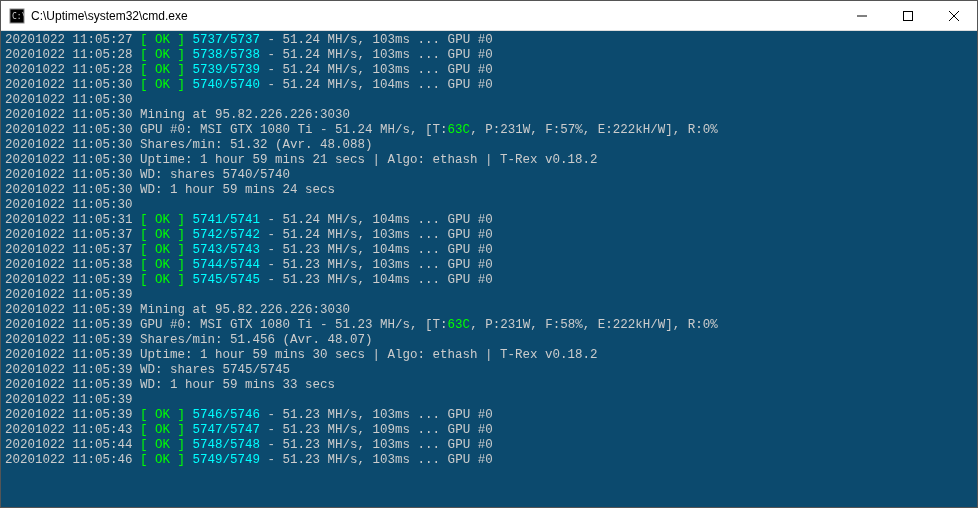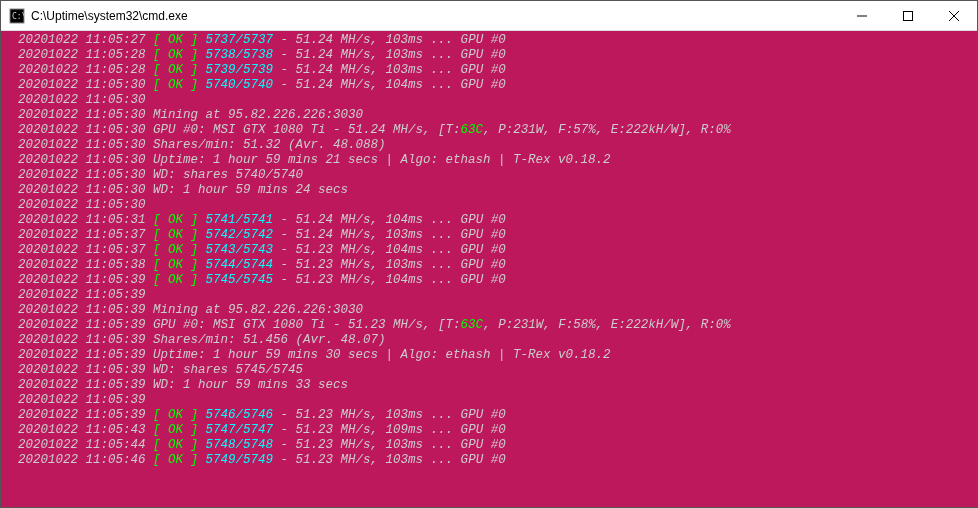--- a/index.html
+++ b/index.html
@@ -46,28 +46,27 @@
   width: 46px;
   display: flex;
   align-items: center;
   justify-content: center;
   font-family: 'Segoe UI', Arial, sans-serif;
   font-size: 11px;
   color: #000;
   cursor: pointer;
 }
 .terminal {
-  background: #be185d;
+  background: #0c4a6e;
   color: #ccc;
   flex: 1;
-  padding: 2px 17px;
+  padding: 2px 4px;
   overflow: hidden;
   line-height: 15px;
   white-space: pre;
-  font-style: italic;
 }
 .line { display: block; }
 .dt { color: #ccc; }
 .ok { color: #00ff00; }
 .rest { color: #ccc; }
 .cyan { color: #00ffff; }
 .green { color: #00ff00; }
 </style>
 </head>
 <body>

